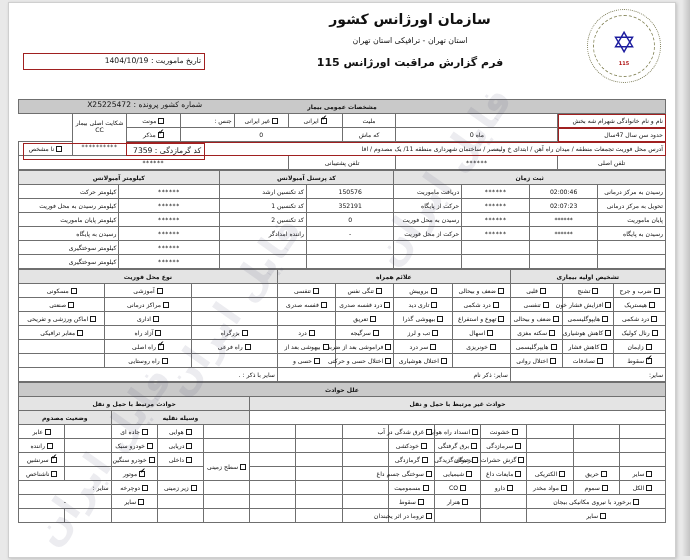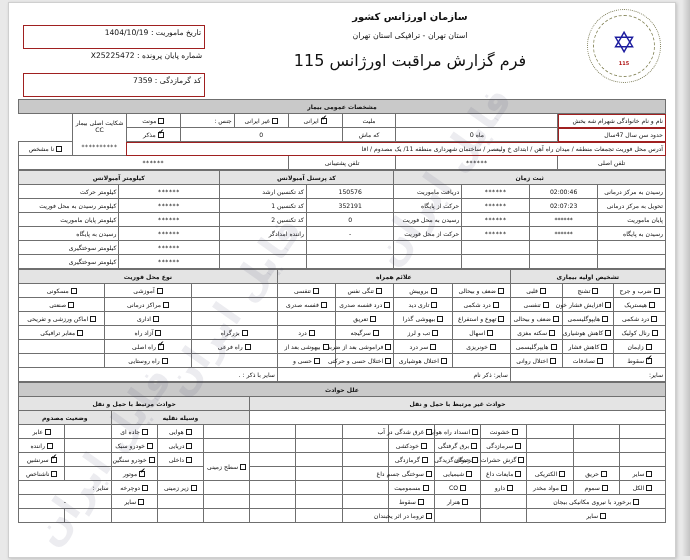--- a/index.html
+++ b/index.html
@@ -41,26 +41,26 @@
     border: 1px dashed #8a8a60;
     display: flex; align-items: center; justify-content: center;
     flex-direction: column;
   }
   .star { font-size: 30px; color: #1b1b9e; line-height: 1; margin-top:2px;}
   .logo115 { font-size: 5px; color: #b01515; font-weight: bold; margin-top:2px;}
   .titles {
     position: absolute; right: 100px; top: 8px; width: 330px;
     text-align: center; color: #111;
   }
-  .t1 { font-size: 10px; font-weight: bold; letter-spacing: .4px; }
+  .t1 { font-size: 14px; font-weight: bold; letter-spacing: .4px; }
   .t2 { font-size: 7.8px; margin-top: 9px; }
-  .t3 { font-size: 16px; font-weight: normal; margin-top: 11px; }
+  .t3 { font-size: 11px; font-weight: bold; margin-top: 11px; }
 
   .metaBlk { position: absolute; left: 14px; top: 22px; width: 182px; }
-  .metaRow { font-size: 7.6px; color: #111; padding: 1.5px 3px; text-align: right; height: 24px; line-height: 10px;}
+  .metaRow { font-size: 7.6px; color: #111; padding: 1.5px 3px; text-align: right; height: 17px; line-height: 10px; margin-top: 28px;}
   .boxed { border: 1.4px solid #a02020; display:block; }
   .metaRow .val { direction: ltr; unicode-bidi: embed; display:inline-block; }
 
   
   table.grid { width: 100%; border-collapse: collapse; table-layout: fixed; }
   table.grid td, table.grid th {
     border: 1px solid #6f6f6f;
     font-size: 6.1px; color: #111;
     padding: 1px 2px; vertical-align: middle;
     line-height: 7px; height: 14px;
@@ -126,21 +126,21 @@
       <div class="t1">سازمان اورژانس کشور</div>
       <div class="t2">استان تهران - ترافیکی استان تهران</div>
       <div class="t3">فرم گزارش مراقبت اورژانس 115</div>
     </div>
     <div class="metaBlk">
       <div class="metaRow boxed">
         <span>تاریخ ماموریت :</span>
         <span class="val">1404/10/19</span>
       </div>
       <div class="metaRow">
-        <span>شماره پایان پرونده :</span>
+        <span>شماره کشور پرونده :</span>
         <span class="val">X25225472</span>
       </div>
       <div class="metaRow boxed">
         <span>کد گرمازدگی :</span>
         <span class="val">7359</span>
       </div>
     </div>
   </div>
 
   <div class="sec">

